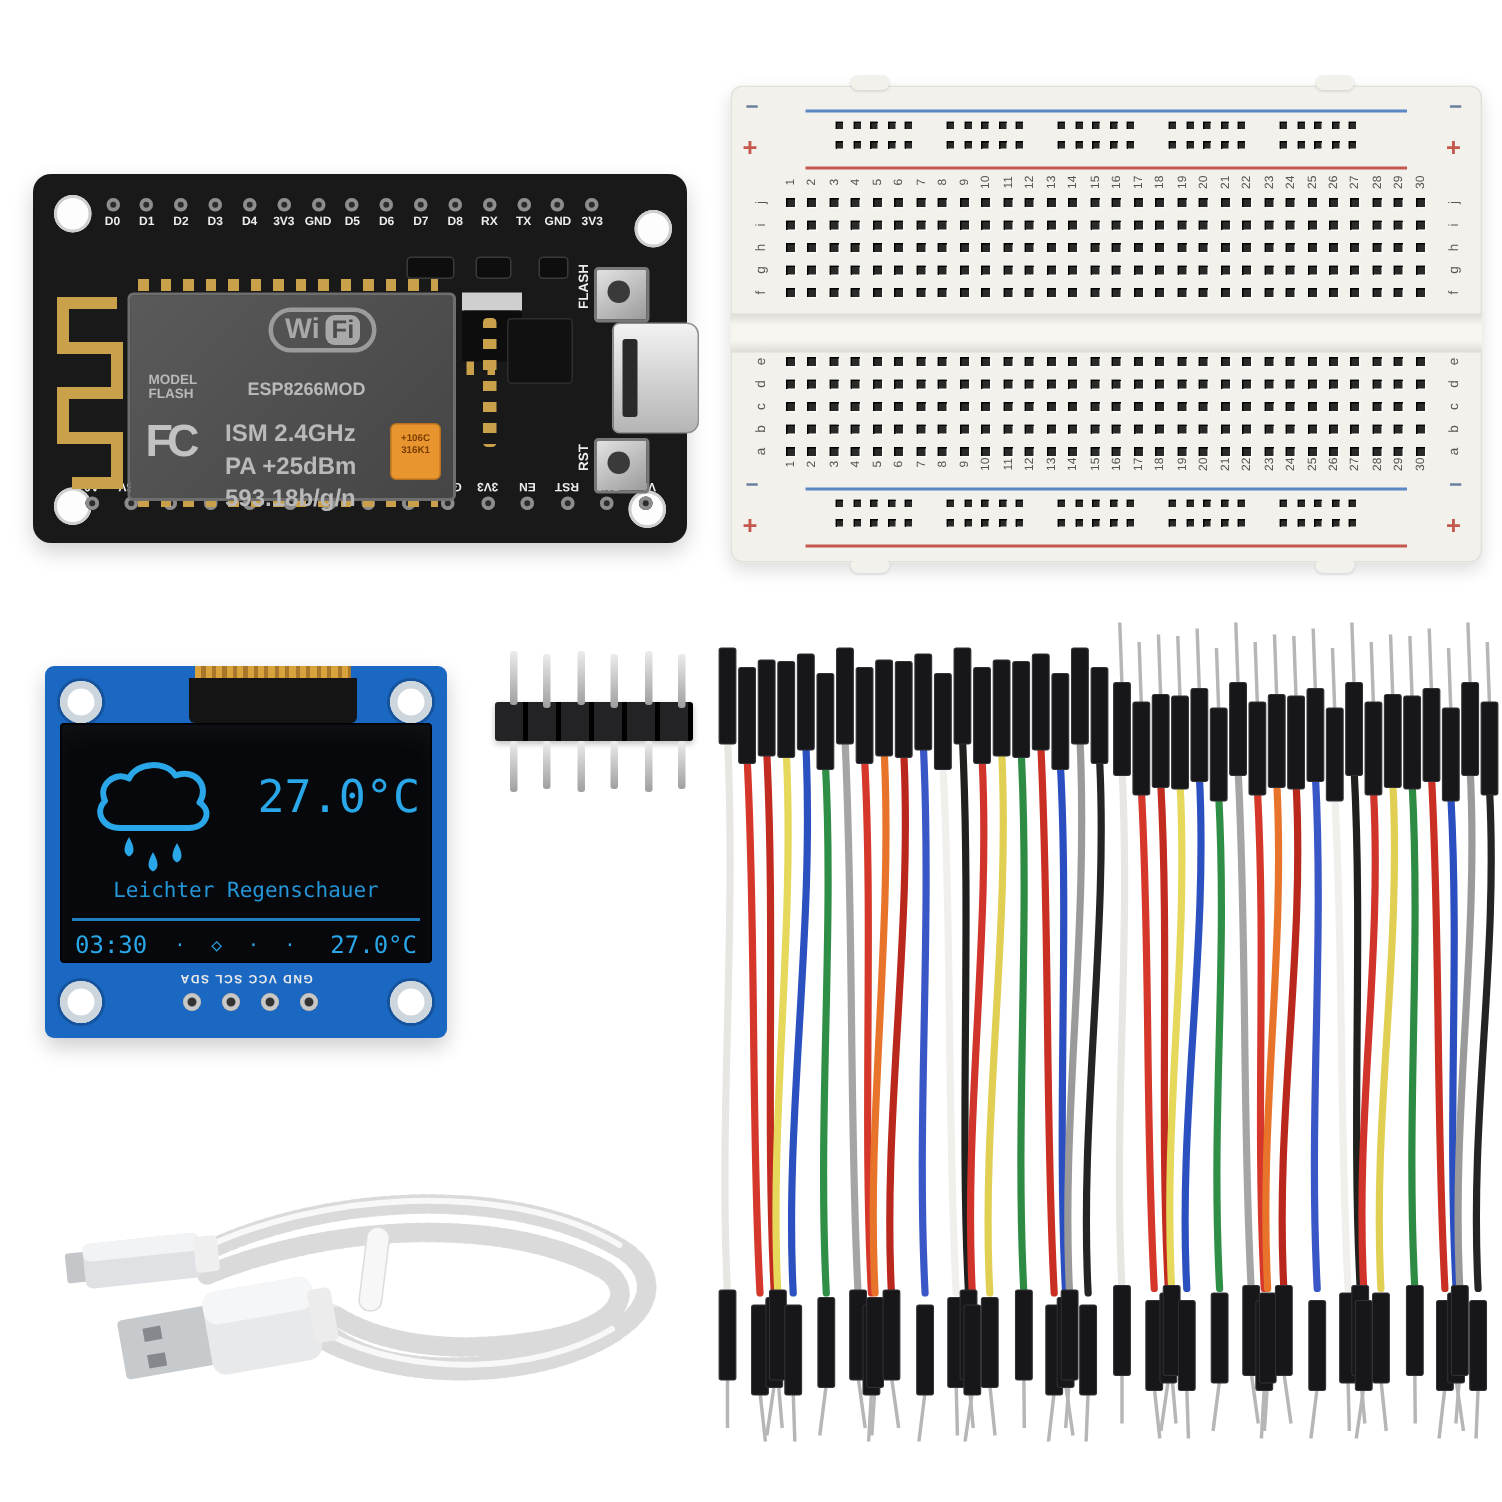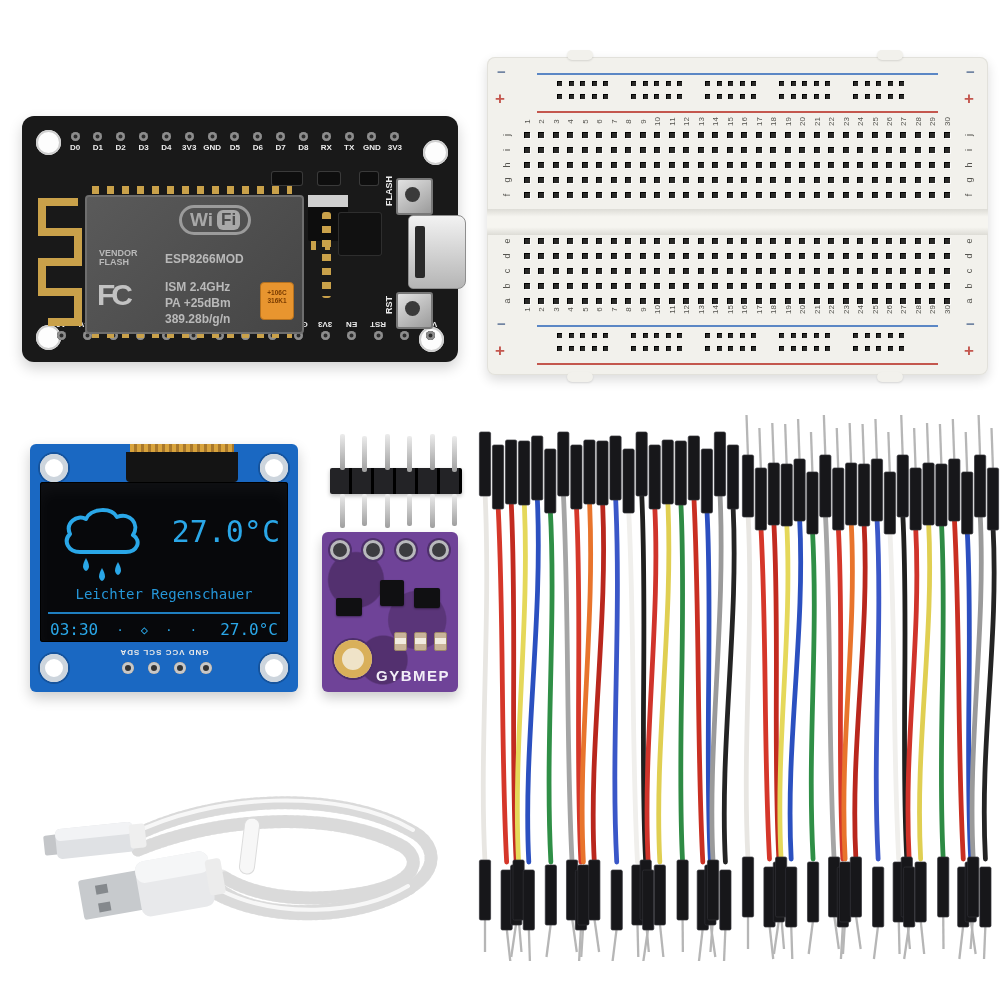--- a/index.html
+++ b/index.html
@@ -252,29 +252,29 @@
 
     <div class="pad-strip" style="top:70px;"></div>
     <div class="pad-strip" style="top:214px;"></div>
 
     <div id="esp-shield">
       <div id="wifi-logo">
         <span class="wi">Wi</span>
         <span class="fi">Fi</span>
       </div>
       <div class="shield-txt" style="left:12px;top:52px;font-size:9px;">
-        <div>VENDOR</div>
+        <div>MODEL</div>
         <div>FLASH</div>
       </div>
       <div class="shield-txt" style="left:78px;top:56px;font-size:12px;">ESP8266MOD</div>
       <div class="shield-txt" id="fcc-logo" style="left:10px;top:82px;">FC</div>
-      <div class="shield-txt" style="left:78px;top:82px;font-size:12px;line-height:1.35;">
+      <div class="shield-txt" style="left:63px;top:82px;font-size:16px;line-height:1.35;">
         <div>ISM 2.4GHz</div>
         <div>PA  +25dBm</div>
-        <div>389.28b/g/n</div>
+        <div>593.18b/g/n</div>
       </div>
     </div>
 
     <div id="mcu-reg-tab"></div>
     <div id="mcu-reg"></div>
     <div class="reg-leg" style="left:289px;"></div>
     <div class="reg-leg" style="left:303px;"></div>
     <div class="reg-leg" style="left:317px;"></div>
     <div class="gold-dots-v"></div>
     <div class="smd" style="left:250px;top:56px;width:30px;height:13px;"></div>
@@ -836,34 +836,20 @@
       <div class="ph-pin" style="left: 56.8px; top: 2px; height: 36px;"></div>
       <div class="ph-pin" style="left: 56.8px; top: 62px; height: 34px;"></div>
       <div class="ph-pin" style="left: 79.2px; top: 4px; height: 36px;"></div>
       <div class="ph-pin" style="left: 79.2px; top: 62px; height: 32px;"></div>
       <div class="ph-pin" style="left: 101.6px; top: 2px; height: 36px;"></div>
       <div class="ph-pin" style="left: 101.6px; top: 62px; height: 34px;"></div>
       <div class="ph-pin" style="left: 124px; top: 4px; height: 36px;"></div>
       <div class="ph-pin" style="left: 124px; top: 62px; height: 32px;"></div>
     </div>
 
-  <div id="bme" class="abs">
-    <div class="bme-hole" style="left:8px;"></div>
-    <div class="bme-hole" style="left:41px;"></div>
-    <div class="bme-hole" style="left:74px;"></div>
-    <div class="bme-hole" style="left:107px;"></div>
-    <div class="bme-chip" style="left:14px;top:66px;width:26px;height:18px;"></div>
-    <div class="bme-chip" style="left:58px;top:48px;width:24px;height:26px;"></div>
-    <div class="bme-chip" style="left:92px;top:56px;width:26px;height:20px;"></div>
-    <div class="bme-res" style="left:72px;top:100px;"></div>
-    <div class="bme-res" style="left:92px;top:100px;"></div>
-    <div class="bme-res" style="left:112px;top:100px;"></div>
-    <div id="bme-goldring"></div>
-    <div id="bme-label">GYBMEP</div>
-  </div>
 
   <svg id="usbcable" class="abs" width="440" height="240" viewBox="0 0 440 240">
     <g stroke="#e9e9e9" stroke-width="13" fill="none" stroke-linecap="round">
       <path d="M120,80 C200,38 330,30 405,75 C432,92 430,128 360,145 C280,163 230,150 205,128"></path>
       <path d="M128,92 C210,58 325,52 392,88 C412,100 410,126 348,136 C285,146 240,136 212,118"></path>
       <path d="M205,135 C260,165 350,162 400,130"></path>
     </g>
     <g stroke="#cfcfcf" stroke-width="13" fill="none" stroke-linecap="round" stroke-dasharray="2.5 4" opacity="0.55">
       <path d="M120,80 C200,38 330,30 405,75 C432,92 430,128 360,145 C280,163 230,150 205,128"></path>
       <path d="M128,92 C210,58 325,52 392,88 C412,100 410,126 348,136 C285,146 240,136 212,118"></path>

